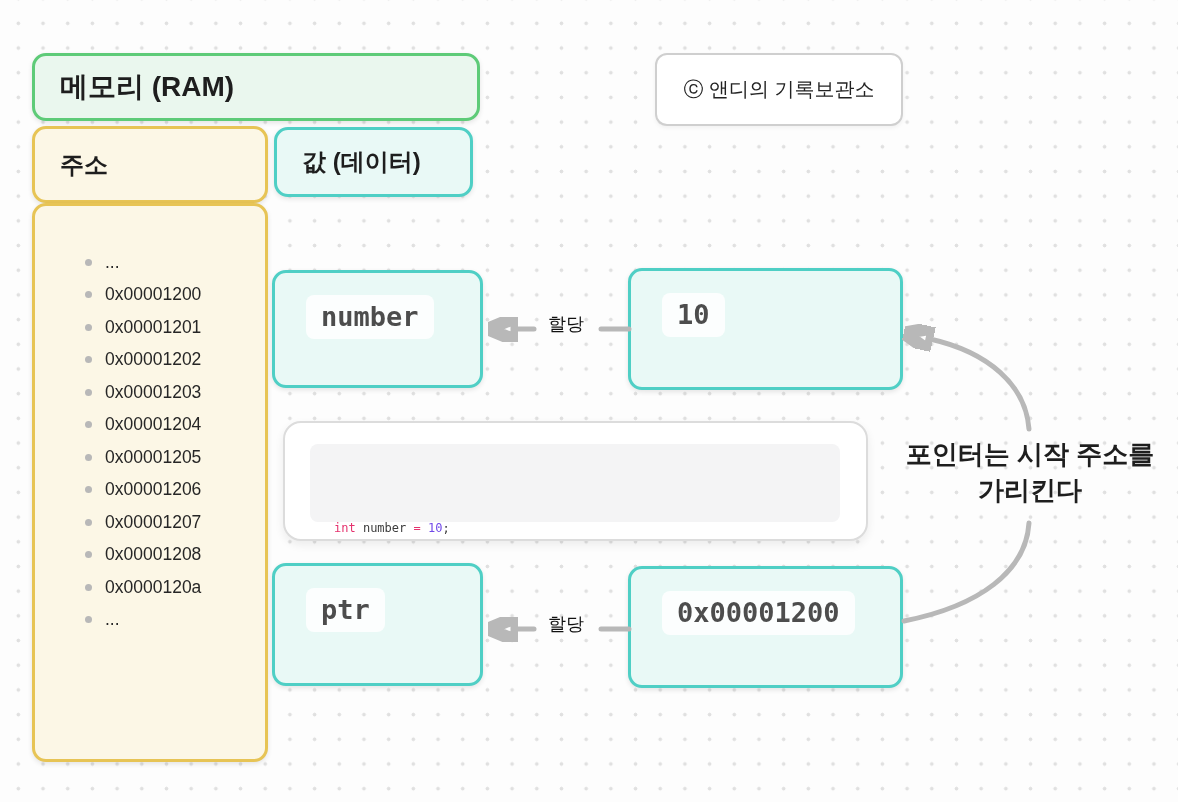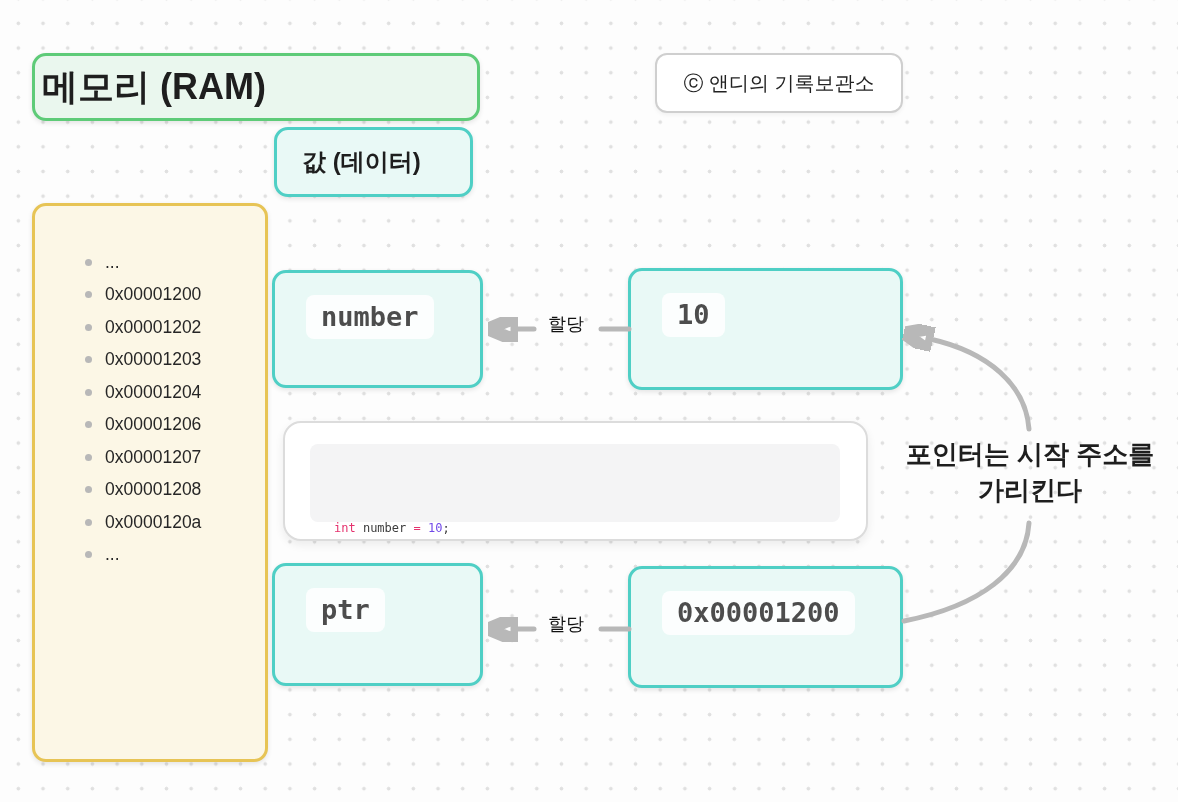--- a/index.html
+++ b/index.html
@@ -18,21 +18,21 @@
   .box{
     position:absolute;box-sizing:border-box;border-radius:14px;
     display:flex;align-items:center;
     box-shadow:0 2px 5px rgba(0,0,0,0.10);
   }
   .green-box{border:3.5px solid var(--green_border);background:var(--green_fill);}
   .yellow-box{border:3.5px solid var(--yellow_border);background:var(--yellow_fill);}
   .teal-box{border:3.5px solid var(--teal_border);background:var(--teal_fill);}
 
   .memory-title{left:32px;top:53px;width:448px;height:68px;}
-  .memory-title span{font-size:36px;font-weight:700;padding-left:7px;}
+  .memory-title span{font-size:28px;font-weight:700;padding-left:25px;}
 
   .addr-header{left:32px;top:126px;width:236px;height:77px;}
   .addr-header span,.value-header span{font-size:24px;font-weight:700;padding-left:25px;}
   .value-header{left:274px;top:127px;width:199px;height:70px;}
 
   .addr-list-box{left:32px;top:203px;width:236px;height:559px;align-items:flex-start;}
   .addr-list{list-style:none;margin:40px 0 0 0;padding:0;width:100%;}
   .addr-list li{
     display:flex;align-items:center;gap:13px;
     height:32.5px;margin-left:50px;
@@ -63,21 +63,21 @@
     padding:12px 0 0 24px;
     font-family:"DejaVu Sans Mono","Liberation Mono",monospace;
     font-size:12px;line-height:29px;white-space:pre;
   }
   .tok-keyword{color:var(--code_keyword);}
   .tok-plain{color:var(--code_text);}
   .tok-number{color:var(--code_number);}
   .tok-comment{color:var(--code_comment);}
 
   .badge{
-    position:absolute;left:655px;top:53px;width:248px;height:60px;
+    position:absolute;left:655px;top:53px;width:248px;height:73px;
     box-sizing:border-box;background:#ffffff;border:2px solid #cfcfcf;
     border-radius:12px;display:flex;align-items:center;justify-content:center;
     font-size:20px;font-weight:500;color:#222;box-shadow:0 2px 4px rgba(0,0,0,0.05);
   }
 
   .arrow-label{
     position:absolute;width:64px;text-align:center;
     font-size:18px;font-weight:500;color:#111;
   }
   .arrow-label.row1{left:534px;top:312px;}
@@ -93,45 +93,56 @@
   svg.arrows path{stroke:var(--arrow_gray);stroke-width:5;fill:none;stroke-linecap:round;}
 </style>
 </head>
 <body>
 
 <div class="canvas">
 
   <div class="box green-box memory-title">
     <span>메모리 (RAM)</span>
   </div>
+  <div class="box yellow-box addr-header">
+    <span>주소</span>
+  </div>
   <div class="box teal-box value-header">
     <span>값 (데이터)</span>
   </div>
 
   <div class="box yellow-box addr-list-box">
     <ul class="addr-list">
         <li>
           <span class="bullet"></span>
           <span>...</span>
         </li>
         <li>
           <span class="bullet"></span>
           <span>0x00001200</span>
         </li>
         <li>
           <span class="bullet"></span>
+          <span>0x00001201</span>
+        </li>
+        <li>
+          <span class="bullet"></span>
           <span>0x00001202</span>
         </li>
         <li>
           <span class="bullet"></span>
           <span>0x00001203</span>
         </li>
         <li>
           <span class="bullet"></span>
           <span>0x00001204</span>
+        </li>
+        <li>
+          <span class="bullet"></span>
+          <span>0x00001205</span>
         </li>
         <li>
           <span class="bullet"></span>
           <span>0x00001206</span>
         </li>
         <li>
           <span class="bullet"></span>
           <span>0x00001207</span>
         </li>
         <li>

